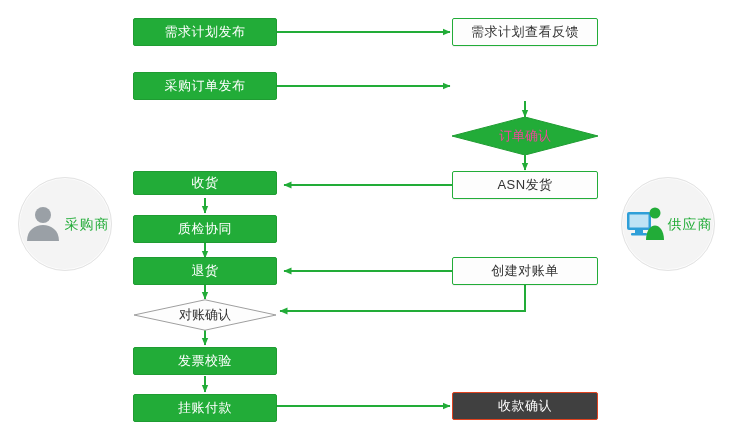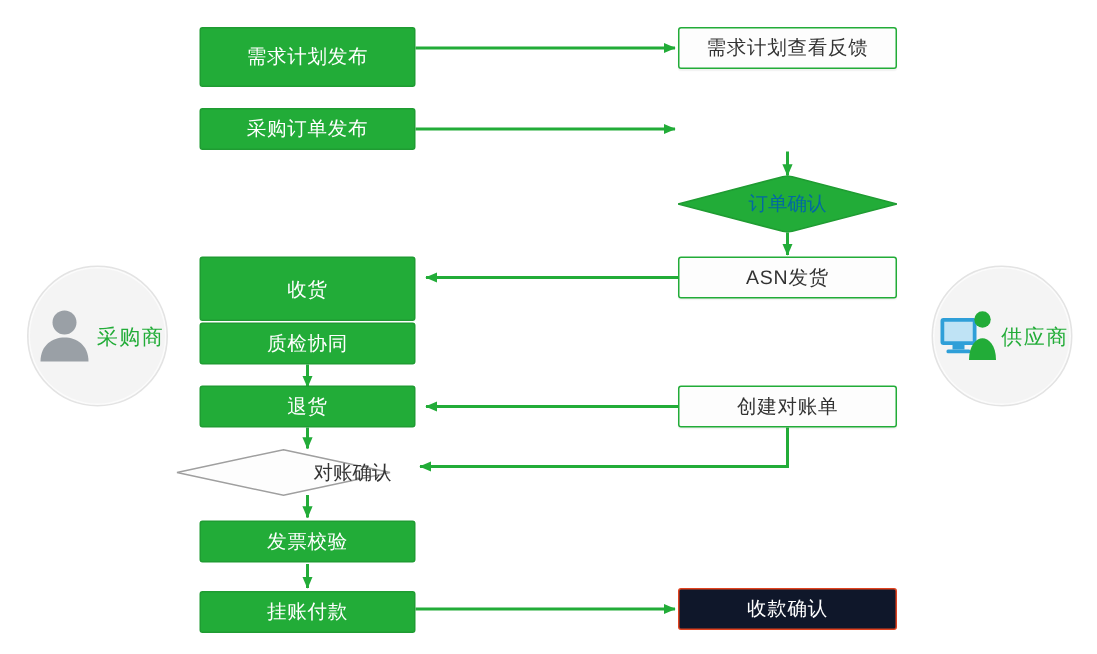--- a/index.html
+++ b/index.html
@@ -28,38 +28,38 @@
     border-radius:2px;
   }
   .node.white{
     background:#fdfdfd;
     color:#333333;
     border:1px solid #22ac38;
     border-radius:2px;
     box-shadow:0 1px 1px rgba(0,0,0,0.06);
   }
   .node.red{
-    background:#0f172a;
+    background:#404040;
     color:#ffffff;
     border:1px solid #e0421f;
     border-radius:2px;
   }
 
   
   .diamond{
     position:absolute;
     display:flex;align-items:center;justify-content:center;
     font-size:13px;
     white-space:nowrap;
   }
   .diamond .dshape{
     position:absolute;left:0;top:0;width:100%;height:100%;
   }
   .diamond .dlabel{position:relative;z-index:2;}
-  .diamond.green .dlabel{color:#0369a1;}
+  .diamond.green .dlabel{color:#ec4899;}
   .diamond.white .dlabel{color:#333333;}
 
   
   .actor{
     position:absolute;
     width:92px;height:92px;
     border-radius:50%;
     background:#f4f4f4;
     border:1px solid #e3e3e3;
     box-shadow:inset 0 0 0 1px #fbfbfb;
@@ -130,21 +130,21 @@
       <rect x="3" y="8" width="24" height="18" rx="2" fill="#2f9fd8"></rect>
       <rect x="5.5" y="10.5" width="19" height="13" fill="#bfe3f5"></rect>
       <rect x="11" y="26" width="8" height="3" fill="#2f9fd8"></rect>
       <rect x="7" y="29" width="16" height="2.5" rx="1" fill="#2f9fd8"></rect>
       <circle cx="31" cy="9" r="5.5" fill="#22ac38"></circle>
       <path d="M22,36 C22,26 27,21.5 31,21.5 C35,21.5 40,26 40,36 Z" fill="#22ac38"></path>
     </svg>
     <span class="aname">供应商</span>
   </div>
 
-  <div class="node green" style="left:133px;top:18px;width:144px;height:40px;">
+  <div class="node green" style="left:133px;top:18px;width:144px;height:28px;">
     <span>需求计划发布</span>
   </div>
 
   <div class="node green" style="left:133px;top:72px;width:144px;height:28px;">
     <span>采购订单发布</span>
   </div>
 
   <div class="node white" style="left:452px;top:18px;width:146px;height:28px;">
     <span>需求计划查看反馈</span>
   </div>
@@ -154,37 +154,37 @@
     <svg class="dshape" viewBox="0 0 146 38" preserveAspectRatio="none">
       <polygon points="73,0 146,19 73,38 0,19" fill="#22ac38" stroke="#1f9c32" stroke-width="1"></polygon>
     </svg>
     <span class="dlabel">订单确认</span>
   </div>
 
   <div class="node white" style="left:452px;top:171px;width:146px;height:28px;">
     <span>ASN发货</span>
   </div>
 
-  <div class="node green" style="left:133px;top:171px;width:144px;height:43px;">
+  <div class="node green" style="left:133px;top:171px;width:144px;height:24px;">
     <span>收货</span>
   </div>
 
   <div class="node green" style="left:133px;top:215px;width:144px;height:28px;">
     <span>质检协同</span>
   </div>
 
   <div class="node green" style="left:133px;top:257px;width:144px;height:28px;">
     <span>退货</span>
   </div>
 
   <div class="node white" style="left:452px;top:257px;width:146px;height:28px;">
     <span>创建对账单</span>
   </div>
 
-  <div class="diamond white" style="left:117px;top:299px;width:144px;height:32px;justify-content:flex-end;">
+  <div class="diamond white" style="left:133px;top:299px;width:144px;height:32px;">
     <svg class="dshape" viewBox="0 0 144 32" preserveAspectRatio="none">
       <polygon points="72,0.8 143,16 72,31.2 1,16" fill="#fdfdfd" stroke="#9f9f9f" stroke-width="1"></polygon>
     </svg>
     <span class="dlabel">对账确认</span>
   </div>
 
   <div class="node green" style="left:133px;top:347px;width:144px;height:28px;">
     <span>发票校验</span>
   </div>
 

